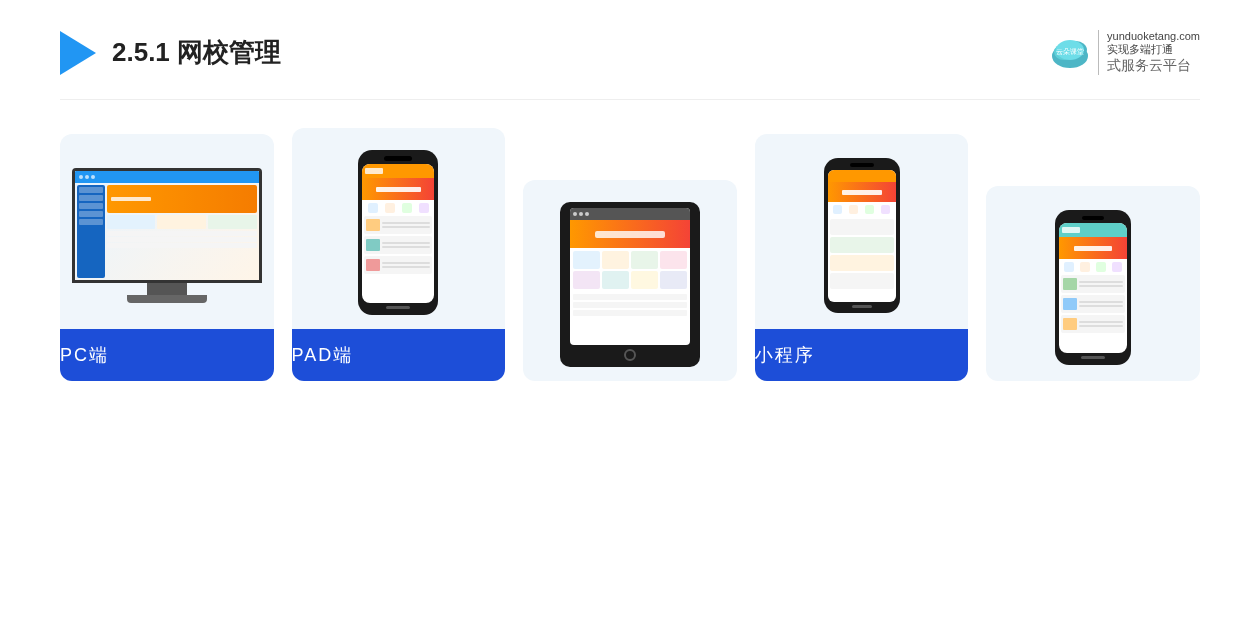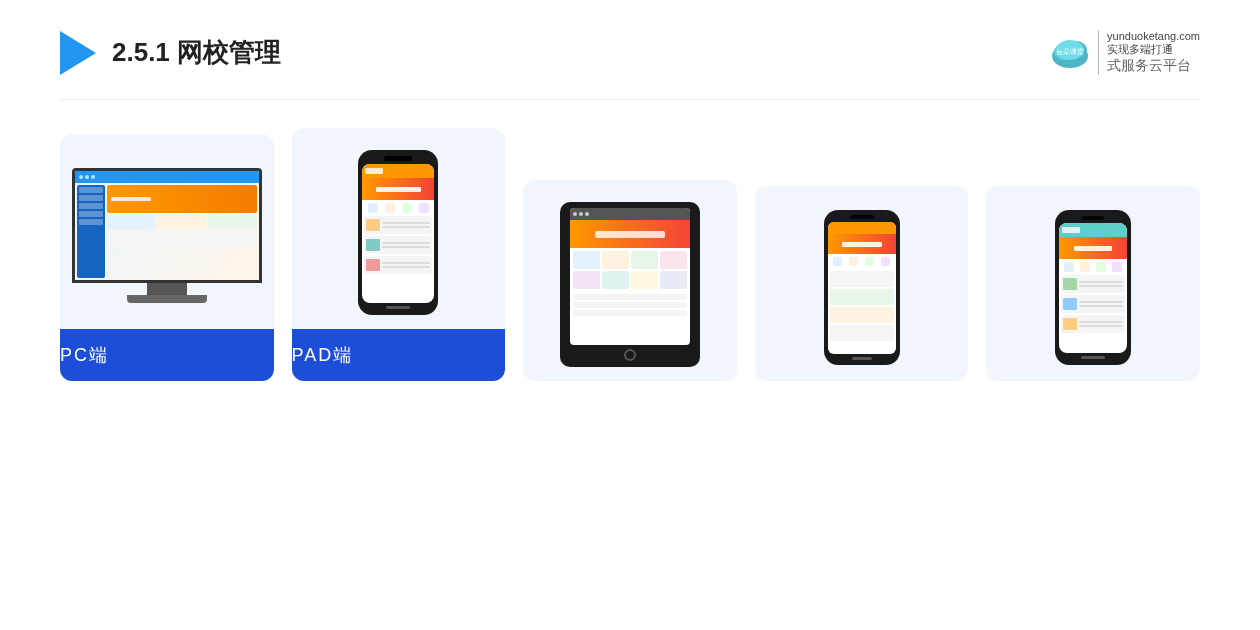--- a/index.html
+++ b/index.html
@@ -756,20 +756,21 @@
             <div class="mini-phone-content">
               <div class="mini-phone-item"></div>
               <div class="mini-phone-item" style="background:#e8f5e9;"></div>
               <div class="mini-phone-item" style="background:#fff3e0;"></div>
               <div class="mini-phone-item"></div>
             </div>
           </div>
           <div class="mini-phone-home"></div>
         </div>
       </div>
+      <div class="card-label">小程序</div>
     </div>
 
     <div class="device-card">
       <div class="card-image-area">
         <div class="phone-mockup" style="width:76px;height:155px;">
           <div class="phone-notch" style="width:22px;height:4px;"></div>
           <div class="phone-screen">
             <div class="phone-topbar" style="background:#5ecfc8;">
                 <div class="phone-topbar-logo"></div>
               </div>

